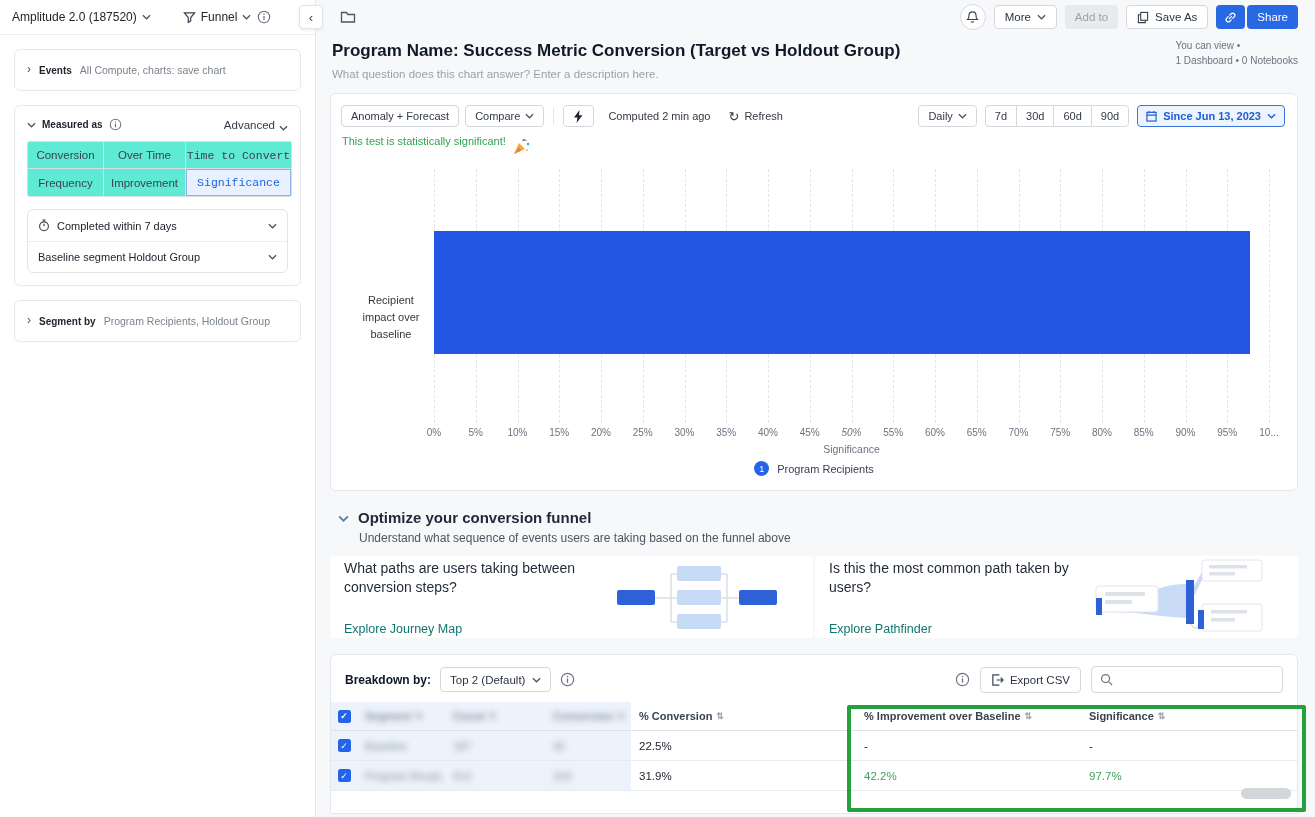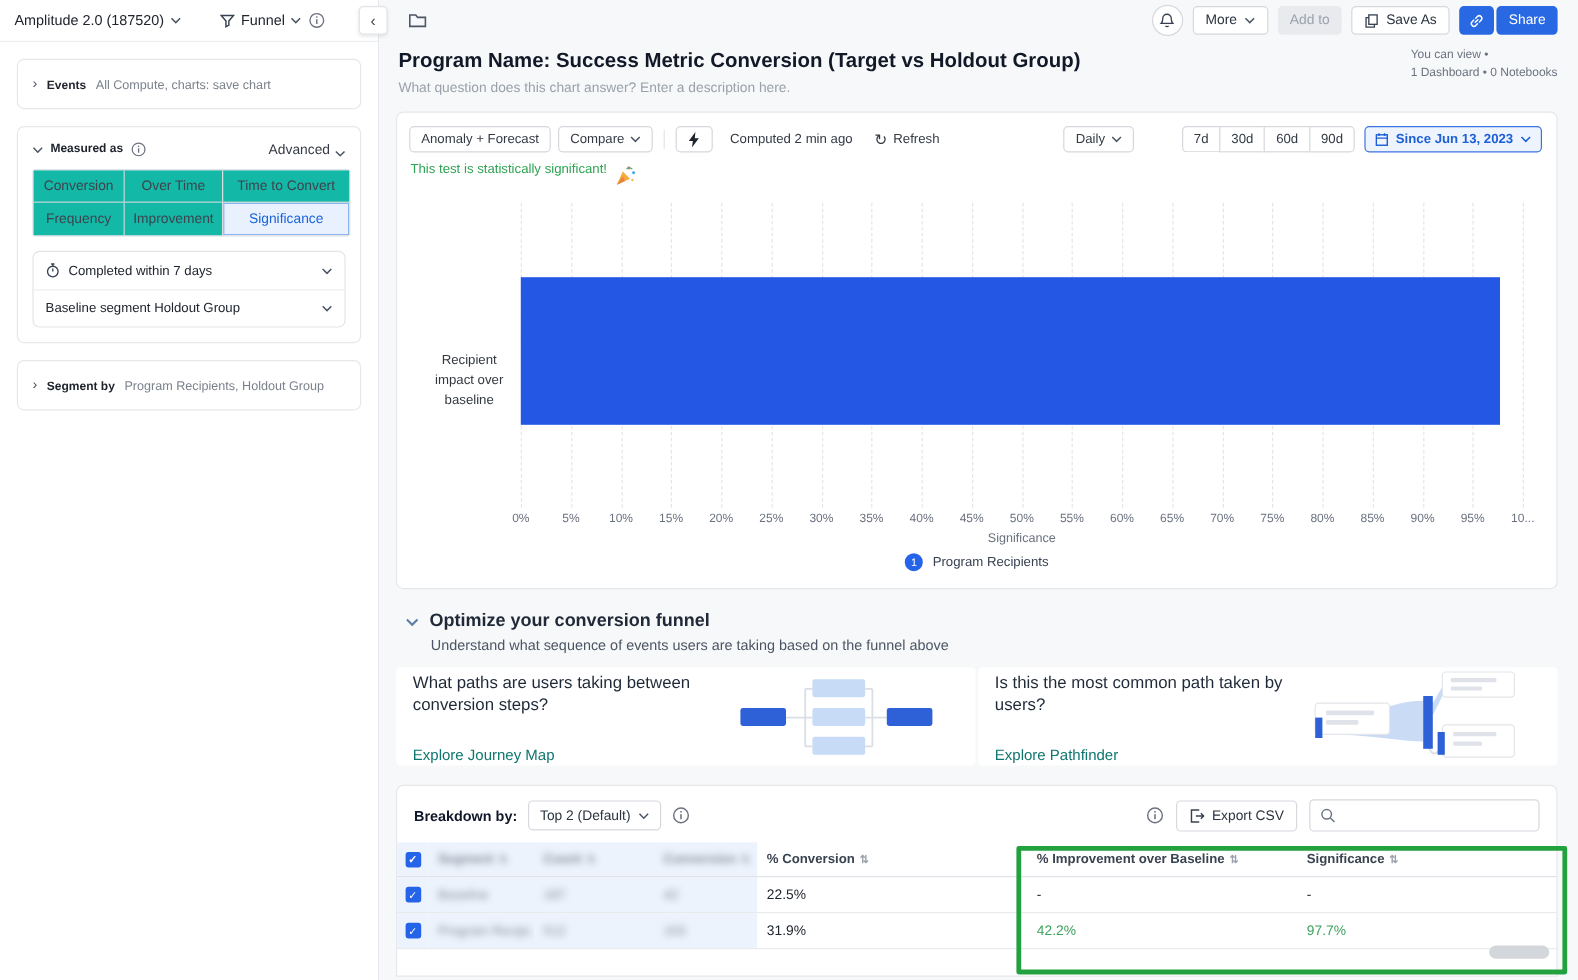--- a/index.html
+++ b/index.html
@@ -19,22 +19,22 @@
   .sb-card { border:1px solid #e6e8ec; border-radius:6px; background:#fff; }
   .sb-row { display:flex; align-items:baseline; gap:8px; padding:13px 12px; cursor:pointer; }
   .chev-r { font-size:12px; color:#4b5563; flex:none; transform:translateY(-1px); }
   .sb-label { font-size:10px; font-weight:700; color:#1d222b; white-space:nowrap; }
   .sb-summary { font-size:10.5px; color:#7b828c; white-space:nowrap; overflow:hidden; text-overflow:ellipsis; }
   .measured { padding:12px; }
   .measured-head { display:flex; align-items:center; gap:6px; }
   .advanced { margin-left:auto; font-size:11.5px; color:#353b45; display:flex; align-items:flex-end; gap:4px; cursor:pointer; }
   .tabs { margin-top:10px; display:grid; grid-template-columns:76px 82px 105px; border:1px solid #d9dce1; border-radius:3px; width:265px; }
   .tab { height:27px; display:flex; align-items:center; justify-content:center; font-size:11.5px; color:#3c434d;
-    background:#14b8a6; border-right:1px solid #d9dce1; border-bottom:1px solid #d9dce1; cursor:pointer; }
-  .tab:nth-child(3n) { border-right:none; }
+    background:#5eead4; border-right:1px solid #d9dce1; border-bottom:1px solid #d9dce1; cursor:pointer; }
+  .tab:nth-child(3n) { border-right:none;font-family:Liberation Mono, monospace; }
   .tab:nth-child(n+4) { border-bottom:none; }
   .tab.selected { background:#e8f1fd; color:#1b64dd; box-shadow:inset 0 0 0 1px #8cb4ec; font-weight:400; }
   .opt-box { margin-top:12px; border:1px solid #e2e4e8; border-radius:6px; }
   .opt-row { display:flex; align-items:center; gap:7px; padding:0 10px; height:31px; font-size:11px; color:#20252e; cursor:pointer; }
   .opt-row + .opt-row { border-top:1px solid #eceef0; }
   .opt-row .chev-d { margin-left:auto; }
 
   
   .main { flex:1; background:#f7f8f9; padding:0 17px 0 14px; position:relative; overflow:hidden; }
   .main-top { height:34px; display:flex; align-items:center; gap:8px; }
@@ -54,21 +54,21 @@
   
   .chart-card { margin-top:13px; background:#fff; border:1px solid #e5e7ea; border-radius:6px; height:398px; position:relative; }
   .chart-toolbar { display:flex; align-items:center; padding:11px 12px 0 10px; gap:6px; }
   .cbtn { height:22px; border:1px solid #d5d8dd; border-radius:4px; background:#fff; font-size:11px; color:#333a44;
     padding:0 9px; display:flex; align-items:center; gap:5px; cursor:pointer; font-family:inherit; }
   .tb-divider { width:1px; height:16px; background:#e3e5e9; margin:0 3px; }
   .computed { font-size:11px; color:#333a44; margin-left:8px; }
   .refresh { display:flex; align-items:center; gap:5px; font-size:11px; color:#333a44; margin-left:12px; cursor:pointer; }
   .refresh .arr { font-size:13px; }
   .chart-toolbar .right { margin-left:auto; display:flex; align-items:center; gap:8px; }
-  .seg-group { display:flex;margin-left:32px; }
+  .seg-group { display:flex; }
   .seg-group .cbtn { border-radius:0; border-right:none; }
   .seg-group .cbtn:first-child { border-radius:4px 0 0 4px; }
   .seg-group .cbtn:last-child { border-radius:0 4px 4px 0; border-right:1px solid #d5d8dd; }
   .date-btn { height:22px; border:1.5px solid #3a74e0; background:#eef4fe; color:#1d5fd6; font-weight:700;
     font-size:11px; border-radius:4px; padding:0 8px; display:flex; align-items:center; gap:6px; cursor:pointer; }
   .sig-msg { position:absolute; left:11px; top:36px; font-size:11px; color:#2fa353; display:flex; align-items:center; gap:4px; }
   .plot { position:absolute; left:103px; top:75px; width:835px; height:254px; }
   .gridline { position:absolute; top:0; bottom:0; width:0; border-left:1px dashed #e3e5e9; }
   .bar { position:absolute; left:0; top:62px; height:123px; background:#2457e4; }
   .ylabel { position:absolute; left:20px; top:198px; width:80px; text-align:center; font-size:11px; color:#33383f; line-height:17px; }
@@ -358,21 +358,21 @@
           <span style="left: 0%;">0%</span>
           <span style="left: 5%;">5%</span>
           <span style="left: 10%;">10%</span>
           <span style="left: 15%;">15%</span>
           <span style="left: 20%;">20%</span>
           <span style="left: 25%;">25%</span>
           <span style="left: 30%;">30%</span>
           <span style="left: 35%;">35%</span>
           <span style="left: 40%;">40%</span>
           <span style="left: 45%;">45%</span>
-          <span style="left: 50%;">50%</span>
+          <span style="left: 50%; font-style: italic;">50%</span>
           <span style="left: 55%;">55%</span>
           <span style="left: 60%;">60%</span>
           <span style="left: 65%;">65%</span>
           <span style="left: 70%;">70%</span>
           <span style="left: 75%;">75%</span>
           <span style="left: 80%;">80%</span>
           <span style="left: 85%;">85%</span>
           <span style="left: 90%;">90%</span>
           <span style="left: 95%;">95%</span>
           <span style="left: 100%;">10...</span>

